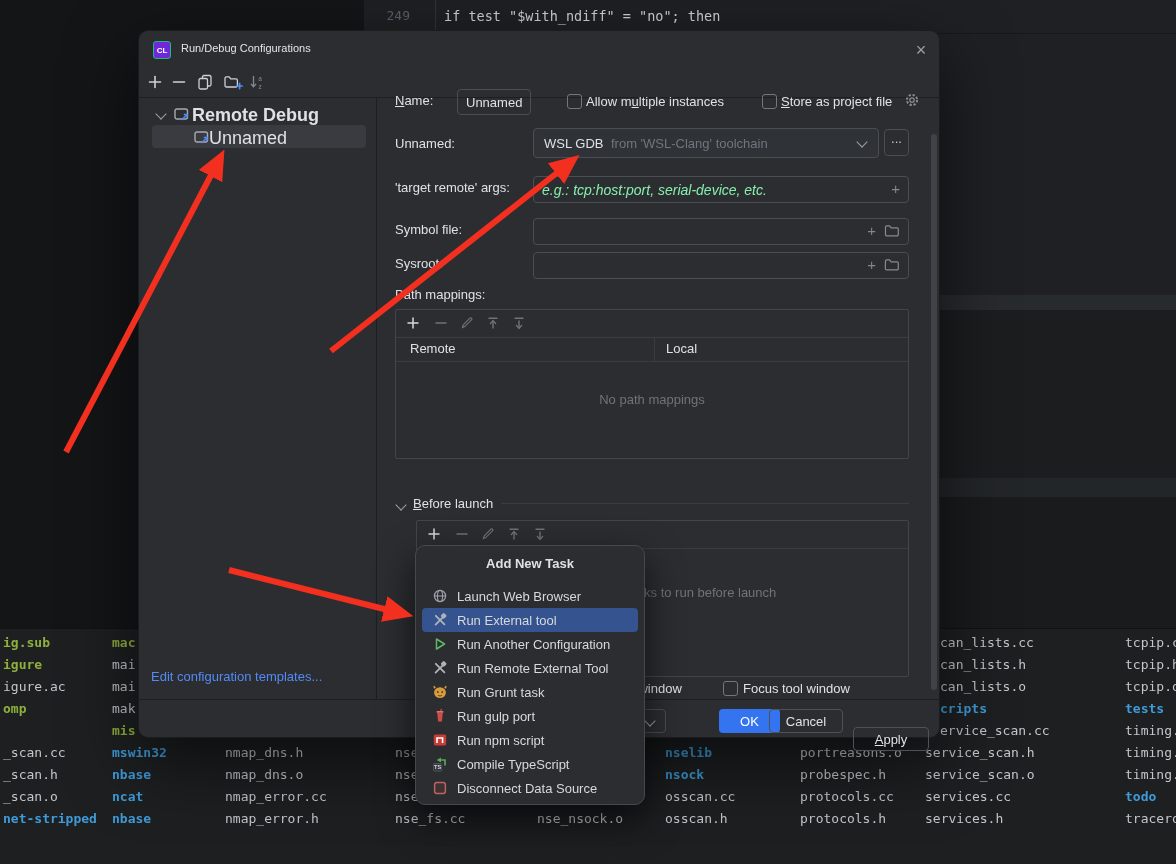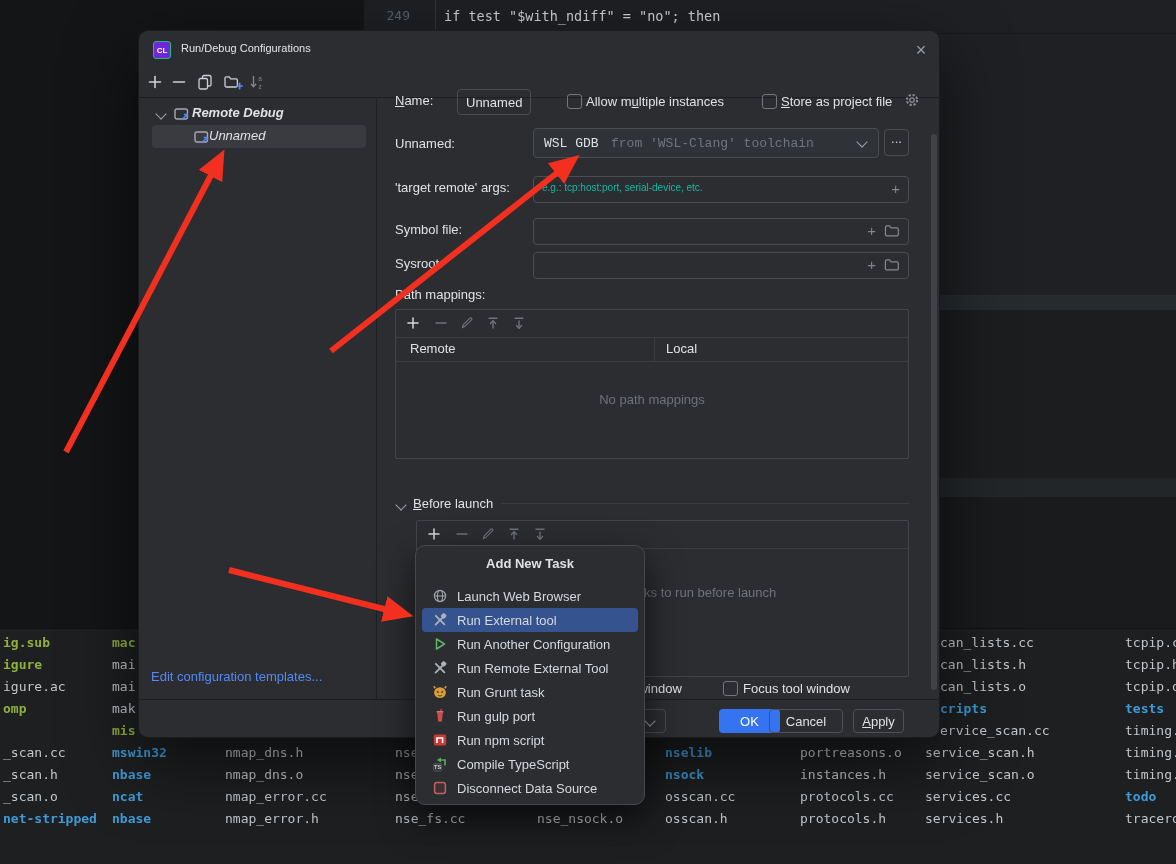--- a/index.html
+++ b/index.html
@@ -25,30 +25,30 @@
   .dialog{left:138px;top:30px;width:802px;height:708px;background:#2b2d30;border:1px solid #1b1c1e;
           border-radius:10px;box-shadow:0 24px 70px rgba(0,0,0,.6);z-index:10;box-sizing:border-box;}
   .cl-badge{left:14px;top:10px;width:18px;height:18px;border-radius:3px;background:#6d28d9;border:1px solid #21b87a;
             box-sizing:border-box;color:#fff;font-size:8px;font-weight:bold;display:flex;align-items:center;justify-content:center;}
   .dlg-title{left:42px;top:11px;font-size:11px;color:#e2e4e8;}
   .dlg-close{left:770px;top:7px;width:24px;height:24px;color:#9ba0a8;font-size:18px;display:flex;align-items:center;justify-content:center;cursor:pointer;}
   .tb{left:0;top:36px;width:802px;height:30px;border-bottom:1px solid #1e1f22;}
   .tbi{position:absolute;top:7px;width:16px;height:16px;}
   .lp-div{left:237px;top:66px;width:1px;height:602px;background:#1e1f22;}
   .chev{display:inline-block;width:7px;height:7px;border-right:1.6px solid #9da1a8;border-bottom:1.6px solid #9da1a8;transform:rotate(45deg);}
-  .tree-lbl{font-size:13px;color:#dfe1e5;font-style:italic;}
+  .tree-lbl{font-size:18px;color:#dfe1e5;}
   .tree-sel{left:13px;top:94px;width:214px;height:23px;background:#393b40;border-radius:4px;}
   .link{left:12px;top:638px;color:#548af7;font-size:13px;cursor:pointer;}
   .flabel{font-size:13px;color:#dfe1e5;}
   .fld{border:1px solid #4a4d52;border-radius:4px;box-sizing:border-box;}
   .cb{width:15px;height:15px;border:1.5px solid #72767d;border-radius:3px;box-sizing:border-box;background:transparent;}
-  .combo{background:#2f3237;font-family:Liberation Mono, monospace;}
+  .combo{background:#2f3237;}
   .combo-val{color:#dfe1e5;font-size:13px;}
   .combo-hint{color:#71757d;font-size:13px;}
-  .ph{color:#14b8a6;font-size:10px;}
+  .ph{color:#86efac;font-size:14px;font-style:italic;}
   .panel{border:1px solid #43454a;border-radius:2px;box-sizing:border-box;}
   .ptb{position:absolute;left:0;top:0;right:0;height:27px;border-bottom:1px solid #3a3c40;}
   .mini{position:absolute;top:6px;width:14px;height:14px;}
   .muted{color:#6f737a;font-size:13px;}
   .hdr{font-size:13px;color:#dfe1e5;}
   .footer{left:0;top:668px;width:802px;height:40px;border-top:1px solid #1e1f22;}
   .btn{position:absolute;height:24px;border-radius:4px;box-sizing:border-box;font-size:13px;display:flex;align-items:center;justify-content:center;cursor:pointer;}
   .btn.primary{background:#3574f0;color:#fff;}
   .btn.sec{border:1px solid #4e5157;color:#dfe1e5;}
   .sb{left:792px;top:103px;width:6px;height:556px;background:#45474b;border-radius:3px;opacity:.85;}
@@ -106,21 +106,21 @@
     <span class="ti" style="left:395px;top:114px">nse</span>
     <span class="ti" style="left:395px;top:136px">nse</span>
     <span class="ti" style="left:395px;top:158px">nse</span>
     <span class="ti" style="left:395px;top:180px">nse_fs.cc</span>
     <span class="ti" style="left:537px;top:180px">nse_nsock.o</span>
     <span class="ti d" style="left:665px;top:114px">nselib</span>
     <span class="ti d" style="left:665px;top:136px">nsock</span>
     <span class="ti" style="left:665px;top:158px">osscan.cc</span>
     <span class="ti" style="left:665px;top:180px">osscan.h</span>
     <span class="ti" style="left:800px;top:114px">portreasons.o</span>
-    <span class="ti" style="left:800px;top:136px">instances.h</span>
+    <span class="ti" style="left:800px;top:136px">probespec.h</span>
     <span class="ti" style="left:800px;top:158px">protocols.cc</span>
     <span class="ti" style="left:800px;top:180px">protocols.h</span>
     <span class="ti" style="left:940px;top:4px">can_lists.cc</span>
     <span class="ti" style="left:940px;top:26px">can_lists.h</span>
     <span class="ti" style="left:940px;top:48px">can_lists.o</span>
     <span class="ti d" style="left:940px;top:70px">cripts</span>
     <span class="ti" style="left:940px;top:92px">ervice_scan.cc</span>
     <span class="ti" style="left:925px;top:114px">service_scan.h</span>
     <span class="ti" style="left:925px;top:136px">service_scan.o</span>
     <span class="ti" style="left:925px;top:158px">services.cc</span>
@@ -333,21 +333,21 @@
     <span class="abs cb" style="left:584px;top:650px"></span>
     <span class="abs flabel" style="left:604px;top:650px">Focus tool window</span>
 
     <div class="abs footer">
 
       <div class="abs fld" style="left:490px;top:9px;width:37px;height:24px">
         <span class="chev abs" style="right:11px;top:7px"></span>
       </div>
       <div class="btn primary" style="left:580px;top:9px;width:61px">OK</div>
       <div class="btn sec" style="left:630px;top:9px;width:74px">Cancel</div>
-      <div class="btn sec" style="left:714px;top:9px;width:51px">
+      <div class="btn sec" style="left:714px;top:27px;width:76px">
           <span><u>A</u><span>pply</span></span>
         </div>
     </div>
 
     <div class="abs sb"></div>
   </div>
 
   <div class="abs popup">
     <div class="abs ptitle">Add New Task</div>
 

